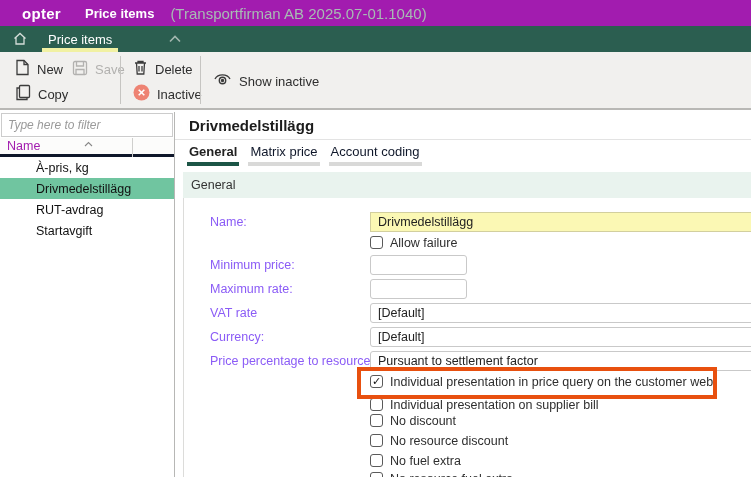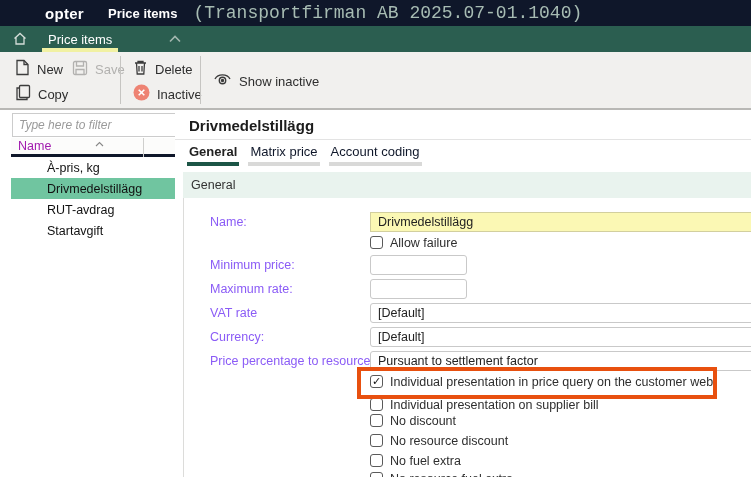--- a/index.html
+++ b/index.html
@@ -2,24 +2,24 @@
 <html><head>
 <meta charset="utf-8">
 <style>
   * { margin:0; padding:0; box-sizing:border-box; }
   html,body { width:751px; height:477px; overflow:hidden;
     font-family:"Liberation Sans", sans-serif; background:#fff; }
   .app { position:relative; width:751px; height:477px; overflow:hidden; }
 
   
   .topbar { position:absolute; left:0; top:0; width:751px; height:26px;
-    background:#0f172a; display:flex; align-items:center;padding-left:23px; }
+    background:#a21caf; display:flex; align-items:center; }
   .logo { color:#fff; font-weight:bold; font-size:15px; letter-spacing:.3px; margin-left:22px; }
   .topbar-title { color:#fff; font-weight:bold; font-size:13px; margin-left:24px; }
-  .topbar-sub { color:#a7bcb3; font-size:18px; margin-left:16px;font-family:Liberation Mono, monospace; }
+  .topbar-sub { color:#a7bcb3; font-size:15px; margin-left:16px; }
 
   
   .navbar { position:absolute; left:0; top:26px; width:751px; height:26px;
     background:#2b5e50; display:flex; align-items:center; }
   .home-icon { margin-left:12px; color:#d5ded9; display:flex; }
   .nav-tab { position:relative; height:26px; display:flex; align-items:center;
     margin-left:14px; padding:0 6px; color:#fff; font-size:13px; cursor:default; }
   .nav-tab .under { position:absolute; left:0; bottom:0; width:100%; height:4px; background:#f1f1a3; }
   .nav-chevron { margin-left:48px; color:#a3b7af; display:flex; }
 
@@ -27,21 +27,21 @@
   .toolbar { position:absolute; left:0; top:52px; width:751px; height:58px;
     background:#f1f0ee; border-bottom:2px solid #b9b8b5; }
   .tbtn { position:absolute; display:flex; align-items:center; gap:7px; height:24px;
     font-size:13px; color:#2e2e2e; cursor:pointer; white-space:nowrap; }
   .tbtn svg { flex:0 0 auto; }
   .tbtn.disabled { color:#b2b1af; cursor:default;justify-content:center; }
   .tsep { position:absolute; top:4px; width:1px; height:48px; background:#c6c5c2; }
 
   
   .left { position:absolute; left:0; top:112px; width:175px; height:365px;
-    background:#fff; border-right:1px solid #b7b7b5;margin-left:11px; }
+    background:#fff; border-right:1px solid #b7b7b5; }
   .filter { position:absolute; left:1px; top:1px; width:172px; height:24px;
     border:1px solid #cccccc; background:#fff; font-family:"Liberation Sans",sans-serif;
     font-size:12px; font-style:italic; color:#555; padding:0 6px; outline:none; }
   .filter::placeholder { color:#9a9a9a; font-style:italic; }
   .lheader { position:absolute; left:0; top:26px; width:174px; height:19px;
     background:#fcfcfb; border-bottom:3px solid #0f172a; font-size:12.5px; color:#a21caf;
     display:flex; align-items:center; }
   .lheader .hname { margin-left:7px; }
   .lheader .sort { margin-left:44px; margin-bottom:7px; color:#777; }
   .lheader .colline { position:absolute; left:132px; top:0; width:1px; height:19px; background:#cfcfcd; }

